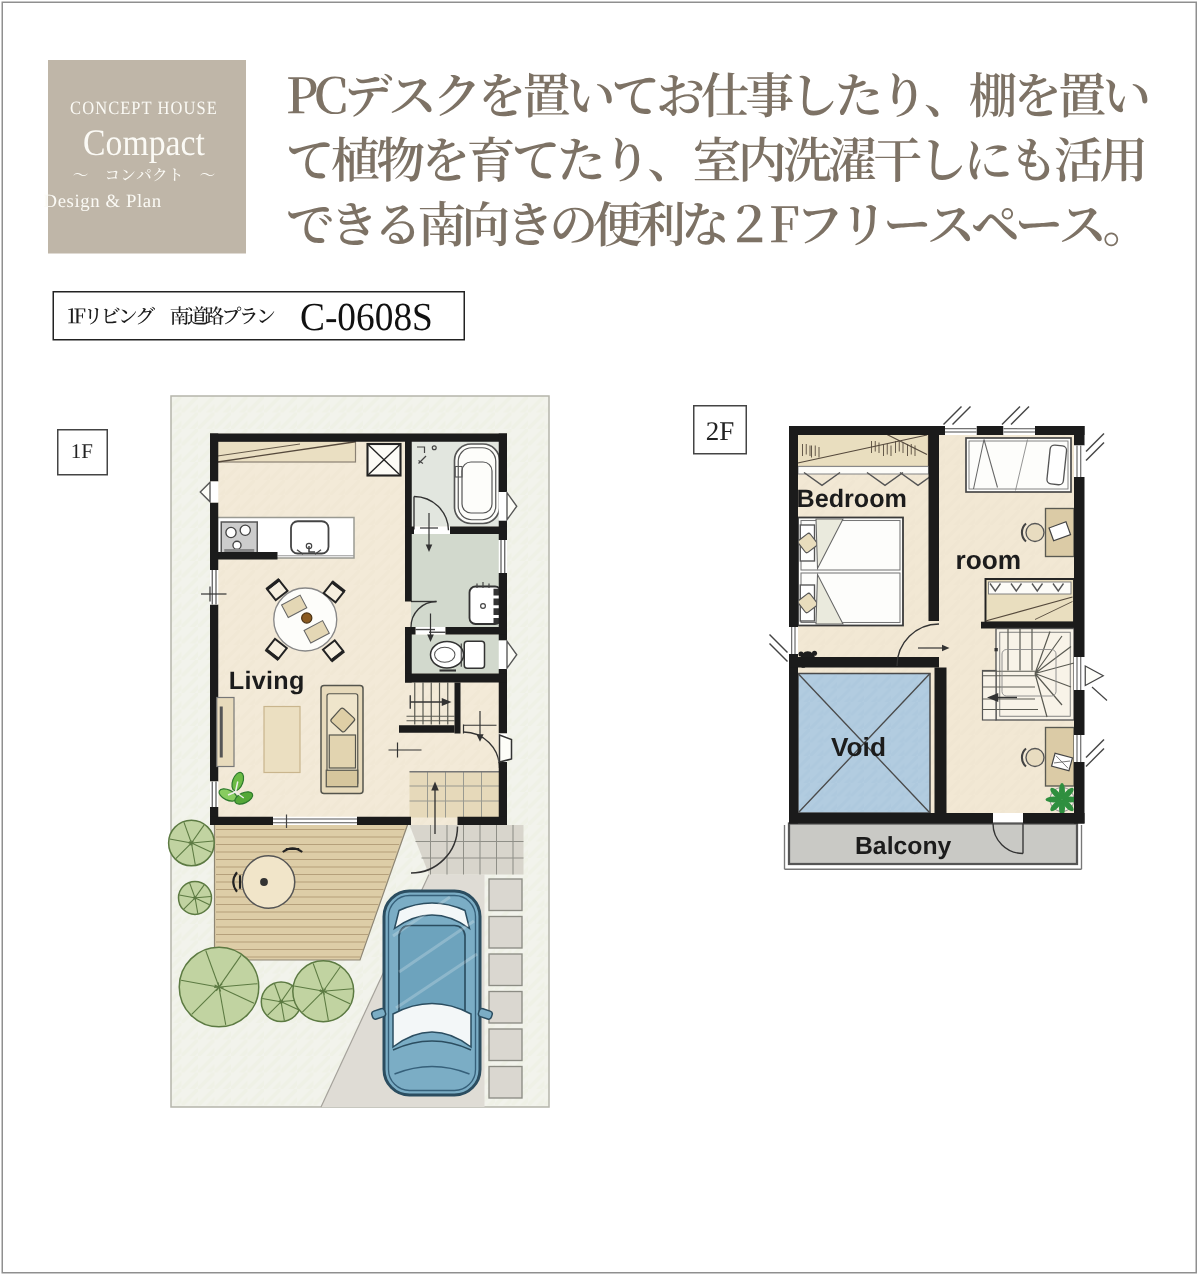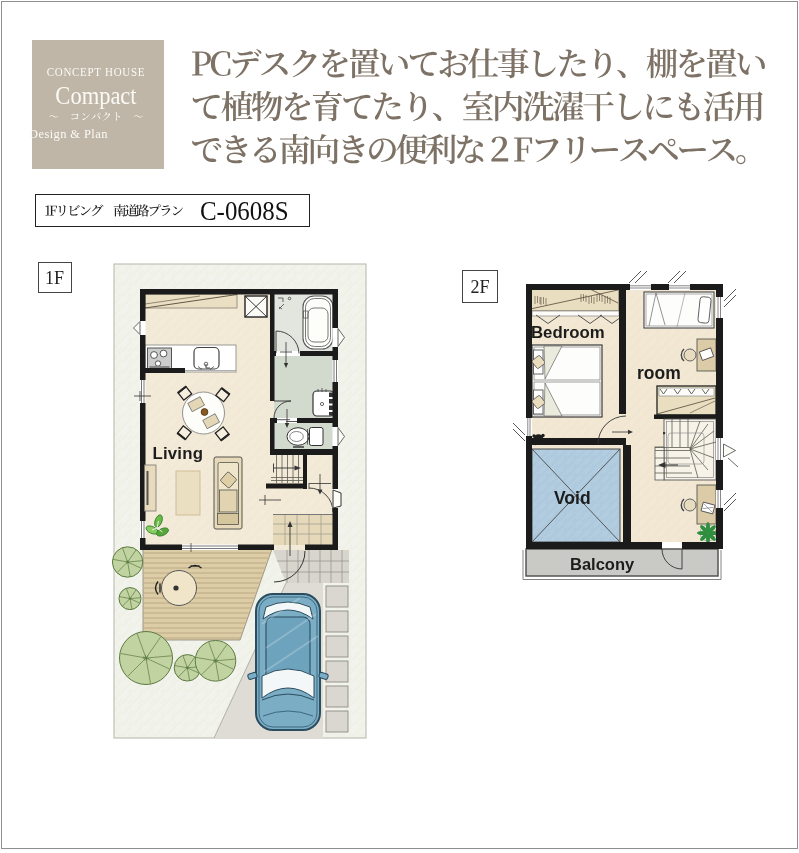--- a/index.html
+++ b/index.html
@@ -34,21 +34,21 @@
 </svg>
 
 <div class="abs" style="left:35px;top:194px;width:273px;height:31px;border:1px solid #222;"></div>
 
 <svg class="abs" style="left:35px;top:194px" width="275" height="32" viewBox="35 194 275 32">
     <path transform="translate(44.5,215.5)" fill="#1c1c1c" d="M0.93 0.00V-0.38L2.82 -0.60H3.99L5.74 -0.36V0.01ZM2.70 0.00Q2.74 -1.55 2.74 -3.10V-9.07L0.88 -8.77V-9.19L3.90 -9.95L4.10 -9.80L4.05 -7.67V-3.10Q4.05 -2.34 4.06 -1.56Q4.08 -0.77 4.09 0.00Z M5.07 0.00V-0.41L6.98 -0.58H7.39L9.37 -0.41V0.00ZM6.41 0.00Q6.44 -1.13 6.44 -2.26Q6.44 -3.40 6.44 -4.55V-5.25Q6.44 -6.40 6.44 -7.54Q6.44 -8.68 6.41 -9.80H7.87Q7.85 -8.69 7.84 -7.53Q7.84 -6.37 7.84 -5.12V-4.80Q7.84 -3.47 7.84 -2.30Q7.85 -1.14 7.87 0.00ZM7.14 -4.75V-5.21H10.43V-4.75ZM10.30 -3.32 10.12 -4.81V-5.17L10.30 -6.61H10.82V-3.32ZM5.07 -9.39V-9.80H7.14V-9.23H6.98ZM11.80 -7.34 11.29 -9.74 12.00 -9.32H7.14V-9.80H12.35L12.41 -7.34Z M15.57 0.52Q17.51 -0.52 18.49 -1.92Q19.48 -3.33 19.61 -5.37Q19.64 -5.80 19.66 -6.26Q19.68 -6.72 19.68 -7.16Q19.69 -7.60 19.68 -8.01Q19.67 -8.41 19.65 -8.73Q19.63 -8.93 19.59 -9.06Q19.54 -9.20 19.36 -9.30Q19.23 -9.37 19.02 -9.43Q18.80 -9.48 18.55 -9.52L18.54 -9.77Q18.77 -9.90 19.06 -10.01Q19.35 -10.12 19.55 -10.12Q19.75 -10.12 20.00 -10.03Q20.26 -9.94 20.50 -9.80Q20.74 -9.65 20.89 -9.50Q21.04 -9.35 21.04 -9.24Q21.04 -9.08 20.98 -8.98Q20.92 -8.87 20.86 -8.75Q20.80 -8.63 20.78 -8.41Q20.77 -8.12 20.75 -7.72Q20.73 -7.32 20.72 -6.89Q20.70 -6.46 20.68 -6.06Q20.67 -5.65 20.65 -5.35Q20.53 -2.99 19.30 -1.50Q18.06 -0.02 15.73 0.79ZM15.71 -2.86Q15.54 -2.86 15.40 -3.00Q15.25 -3.15 15.16 -3.39Q15.08 -3.64 15.08 -3.93Q15.08 -4.19 15.15 -4.61Q15.22 -5.03 15.23 -5.81Q15.24 -6.14 15.23 -6.62Q15.22 -7.11 15.21 -7.58Q15.19 -8.05 15.16 -8.30Q15.14 -8.53 15.09 -8.64Q15.05 -8.74 14.88 -8.81Q14.73 -8.89 14.55 -8.94Q14.38 -9.00 14.17 -9.05L14.16 -9.30Q14.37 -9.38 14.60 -9.43Q14.83 -9.49 15.02 -9.49Q15.21 -9.49 15.46 -9.40Q15.71 -9.31 15.94 -9.18Q16.17 -9.04 16.32 -8.88Q16.47 -8.72 16.47 -8.57Q16.47 -8.43 16.42 -8.31Q16.38 -8.19 16.32 -8.04Q16.26 -7.90 16.24 -7.63Q16.23 -7.46 16.22 -7.06Q16.22 -6.67 16.22 -6.16Q16.22 -5.65 16.22 -5.14Q16.22 -4.63 16.22 -4.23Q16.22 -3.82 16.22 -3.62Q16.22 -3.20 16.08 -3.03Q15.93 -2.86 15.71 -2.86Z M33.58 -7.46Q33.42 -7.47 33.30 -7.65Q33.18 -7.83 32.99 -8.08Q32.79 -8.35 32.51 -8.67Q32.23 -9.00 31.80 -9.34L31.97 -9.56Q32.49 -9.35 32.89 -9.13Q33.29 -8.90 33.55 -8.65Q33.79 -8.42 33.89 -8.24Q33.99 -8.05 33.98 -7.86Q33.98 -7.68 33.86 -7.56Q33.75 -7.45 33.58 -7.46ZM28.68 0.06Q27.72 0.06 27.14 -0.04Q26.56 -0.15 26.27 -0.40Q25.97 -0.65 25.87 -1.12Q25.77 -1.59 25.76 -2.31Q25.75 -2.67 25.76 -3.22Q25.77 -3.78 25.78 -4.44Q25.80 -5.09 25.81 -5.77Q25.83 -6.44 25.83 -7.03Q25.84 -7.62 25.84 -8.04Q25.84 -8.45 25.81 -8.60Q25.77 -8.86 25.51 -8.97Q25.26 -9.08 24.76 -9.17L24.75 -9.38Q24.99 -9.46 25.27 -9.55Q25.55 -9.64 25.79 -9.62Q26.03 -9.62 26.28 -9.52Q26.53 -9.42 26.75 -9.26Q26.97 -9.11 27.11 -8.95Q27.25 -8.79 27.25 -8.66Q27.25 -8.52 27.18 -8.42Q27.11 -8.33 27.03 -8.21Q26.96 -8.09 26.93 -7.88Q26.89 -7.57 26.85 -7.00Q26.80 -6.44 26.77 -5.76Q26.74 -5.08 26.72 -4.40Q26.69 -3.72 26.68 -3.17Q26.67 -2.62 26.67 -2.32Q26.68 -1.70 26.81 -1.40Q26.94 -1.11 27.34 -1.03Q27.73 -0.96 28.51 -0.96Q29.55 -0.96 30.25 -1.07Q30.94 -1.18 31.37 -1.29Q31.79 -1.40 31.99 -1.40Q32.54 -1.40 32.85 -1.27Q33.17 -1.14 33.17 -0.86Q33.17 -0.62 33.03 -0.49Q32.88 -0.36 32.66 -0.29Q32.37 -0.20 31.81 -0.12Q31.26 -0.04 30.47 0.01Q29.68 0.06 28.68 0.06ZM26.22 -4.50Q27.18 -4.84 28.12 -5.26Q29.05 -5.67 29.82 -6.11Q30.59 -6.54 31.04 -6.91Q31.22 -7.05 31.25 -7.16Q31.29 -7.27 31.22 -7.45Q31.17 -7.58 31.09 -7.71Q31.00 -7.84 30.92 -7.92L31.10 -8.09Q31.34 -8.05 31.52 -7.98Q31.70 -7.91 31.87 -7.79Q32.20 -7.57 32.44 -7.24Q32.68 -6.90 32.68 -6.68Q32.68 -6.46 32.43 -6.36Q32.19 -6.25 31.81 -6.06Q31.27 -5.80 30.44 -5.45Q29.61 -5.09 28.57 -4.72Q27.53 -4.35 26.34 -4.02ZM34.80 -8.55Q34.63 -8.56 34.50 -8.74Q34.37 -8.93 34.16 -9.18Q33.95 -9.43 33.70 -9.71Q33.44 -9.98 32.97 -10.33L33.13 -10.55Q33.65 -10.37 34.05 -10.18Q34.45 -9.98 34.70 -9.77Q34.97 -9.55 35.07 -9.35Q35.17 -9.15 35.16 -8.93Q35.16 -8.75 35.06 -8.65Q34.97 -8.55 34.80 -8.55Z M38.45 -0.24Q38.16 -0.24 37.81 -0.42Q37.46 -0.61 37.17 -0.88Q36.88 -1.14 36.74 -1.36Q36.63 -1.55 36.55 -1.84Q36.48 -2.13 36.46 -2.33L36.66 -2.46Q36.86 -2.26 37.06 -2.06Q37.27 -1.86 37.49 -1.73Q37.71 -1.60 37.93 -1.60Q38.22 -1.60 38.79 -1.87Q39.36 -2.14 40.10 -2.62Q40.85 -3.11 41.68 -3.73Q42.50 -4.36 43.32 -5.07Q44.13 -5.79 44.82 -6.53Q45.52 -7.27 45.99 -7.96L46.29 -7.77Q45.50 -6.33 44.42 -5.10Q43.34 -3.87 42.03 -2.81Q40.73 -1.74 39.24 -0.80Q39.09 -0.70 38.97 -0.57Q38.85 -0.44 38.73 -0.34Q38.62 -0.24 38.45 -0.24ZM39.71 -6.25Q39.50 -6.25 39.32 -6.39Q39.14 -6.52 38.88 -6.85Q38.64 -7.15 38.41 -7.40Q38.18 -7.65 37.93 -7.90Q37.68 -8.14 37.35 -8.40Q37.02 -8.66 36.56 -8.96L36.72 -9.23Q37.33 -9.09 37.95 -8.87Q38.58 -8.64 39.11 -8.34Q39.64 -8.03 39.96 -7.66Q40.29 -7.28 40.29 -6.86Q40.29 -6.59 40.13 -6.42Q39.97 -6.25 39.71 -6.25Z M57.30 -8.09Q57.15 -8.09 57.02 -8.26Q56.88 -8.43 56.68 -8.69Q56.48 -8.95 56.20 -9.27Q55.91 -9.58 55.46 -9.92L55.62 -10.13Q56.16 -9.95 56.56 -9.74Q56.97 -9.52 57.23 -9.27Q57.47 -9.05 57.57 -8.86Q57.67 -8.67 57.67 -8.47Q57.67 -8.31 57.57 -8.20Q57.47 -8.09 57.30 -8.09ZM47.32 0.56Q48.61 -0.11 49.81 -1.05Q51.01 -1.99 52.02 -3.07Q53.04 -4.15 53.80 -5.25Q54.56 -6.36 54.96 -7.37Q55.04 -7.59 54.83 -7.59Q54.73 -7.59 54.47 -7.56Q54.22 -7.52 53.90 -7.47Q53.58 -7.42 53.29 -7.36Q53.00 -7.31 52.83 -7.27Q52.62 -7.21 52.43 -7.16Q52.25 -7.10 52.09 -7.10Q51.93 -7.10 51.70 -7.26Q51.48 -7.43 51.23 -7.63L51.44 -8.00Q51.65 -7.98 51.80 -7.96Q51.95 -7.95 52.08 -7.95Q52.30 -7.95 52.67 -7.98Q53.05 -8.01 53.46 -8.06Q53.86 -8.11 54.19 -8.16Q54.52 -8.21 54.65 -8.23Q54.93 -8.30 55.07 -8.44Q55.21 -8.58 55.40 -8.58Q55.52 -8.58 55.75 -8.48Q55.97 -8.38 56.19 -8.23Q56.42 -8.07 56.57 -7.90Q56.73 -7.72 56.73 -7.57Q56.73 -7.42 56.61 -7.32Q56.48 -7.22 56.33 -7.11Q56.18 -6.99 56.07 -6.81Q55.14 -5.13 53.89 -3.69Q52.65 -2.24 51.07 -1.08Q49.48 0.07 47.51 0.85ZM47.20 -4.20Q47.83 -4.67 48.42 -5.26Q49.02 -5.84 49.53 -6.44Q50.03 -7.05 50.41 -7.61Q50.80 -8.17 51.01 -8.61Q51.22 -9.06 51.22 -9.29Q51.22 -9.47 50.99 -9.65Q50.76 -9.82 50.42 -9.98L50.48 -10.21Q50.67 -10.23 50.87 -10.23Q51.07 -10.24 51.33 -10.20Q51.64 -10.16 51.97 -10.01Q52.30 -9.87 52.53 -9.70Q52.75 -9.53 52.75 -9.39Q52.75 -9.20 52.64 -9.07Q52.52 -8.95 52.36 -8.69Q51.79 -7.72 51.03 -6.84Q50.27 -5.95 49.36 -5.21Q48.45 -4.46 47.40 -3.93ZM58.51 -9.02Q58.33 -9.02 58.20 -9.20Q58.07 -9.38 57.86 -9.64Q57.64 -9.89 57.38 -10.15Q57.11 -10.41 56.62 -10.76L56.77 -10.98Q57.31 -10.81 57.71 -10.62Q58.11 -10.43 58.36 -10.24Q58.63 -10.04 58.75 -9.83Q58.86 -9.62 58.86 -9.40Q58.86 -9.22 58.77 -9.12Q58.68 -9.02 58.51 -9.02Z M71.44 0.71Q71.44 0.77 71.31 0.86Q71.18 0.95 70.98 1.03Q70.77 1.10 70.54 1.10H70.36V-7.27V-7.79L71.54 -7.27H79.79V-6.88H71.44ZM79.09 -7.27 79.64 -7.90 80.89 -6.94Q80.83 -6.87 80.68 -6.80Q80.52 -6.72 80.32 -6.69V-0.33Q80.32 0.06 80.21 0.36Q80.10 0.66 79.75 0.85Q79.41 1.04 78.67 1.11Q78.65 0.85 78.58 0.65Q78.51 0.45 78.35 0.33Q78.18 0.20 77.90 0.11Q77.62 0.01 77.12 -0.06V-0.27Q77.12 -0.27 77.35 -0.25Q77.57 -0.23 77.89 -0.21Q78.21 -0.19 78.49 -0.17Q78.78 -0.16 78.91 -0.16Q79.09 -0.16 79.16 -0.23Q79.23 -0.30 79.23 -0.45V-7.27ZM79.97 -10.34Q79.97 -10.34 80.11 -10.23Q80.25 -10.12 80.47 -9.96Q80.69 -9.79 80.93 -9.59Q81.16 -9.40 81.37 -9.22Q81.32 -9.01 80.99 -9.01H69.35L69.23 -9.40H79.21ZM77.88 -6.24Q77.84 -6.14 77.71 -6.06Q77.59 -5.99 77.37 -6.00Q77.09 -5.62 76.69 -5.14Q76.28 -4.65 75.88 -4.26H75.61Q75.76 -4.60 75.91 -5.02Q76.07 -5.44 76.21 -5.88Q76.35 -6.32 76.45 -6.67ZM76.26 -11.16Q76.25 -11.03 76.13 -10.93Q76.02 -10.84 75.77 -10.80V-7.08H74.68V-11.32ZM72.99 -6.62Q73.63 -6.40 73.98 -6.12Q74.33 -5.84 74.46 -5.56Q74.60 -5.28 74.57 -5.04Q74.54 -4.80 74.40 -4.65Q74.25 -4.51 74.04 -4.50Q73.84 -4.50 73.61 -4.69Q73.58 -5.16 73.34 -5.67Q73.11 -6.19 72.84 -6.53ZM75.75 0.52Q75.74 0.56 75.51 0.68Q75.28 0.79 74.87 0.79H74.69V-4.41H75.75ZM77.57 -3.13Q77.57 -3.13 77.77 -2.98Q77.98 -2.82 78.25 -2.61Q78.53 -2.39 78.75 -2.18Q78.69 -1.97 78.39 -1.97H72.01L71.90 -2.36H76.95ZM77.48 -5.10Q77.48 -5.10 77.66 -4.96Q77.84 -4.82 78.09 -4.62Q78.35 -4.42 78.55 -4.23Q78.50 -4.02 78.20 -4.02H72.35L72.24 -4.41H76.89Z M84.18 -9.07H91.06L91.75 -9.95Q91.75 -9.95 91.88 -9.85Q92.00 -9.75 92.20 -9.59Q92.40 -9.43 92.61 -9.25Q92.83 -9.06 93.00 -8.89Q92.96 -8.68 92.65 -8.68H84.28ZM85.84 -11.27Q86.52 -11.08 86.90 -10.81Q87.28 -10.54 87.43 -10.25Q87.59 -9.96 87.56 -9.72Q87.53 -9.47 87.38 -9.31Q87.22 -9.16 87.00 -9.15Q86.78 -9.14 86.53 -9.34Q86.51 -9.81 86.25 -10.33Q86.00 -10.84 85.71 -11.19ZM90.40 -7.44H90.26L90.83 -8.05L92.01 -7.14Q91.94 -7.06 91.80 -6.99Q91.66 -6.91 91.46 -6.87V-1.29Q91.46 -1.24 91.31 -1.16Q91.16 -1.08 90.96 -1.02Q90.75 -0.95 90.57 -0.95H90.40ZM85.92 -5.71H90.87V-5.32H85.92ZM85.92 -3.96H90.87V-3.57H85.92ZM85.92 -2.13H90.87V-1.74H85.92ZM89.65 -11.30 91.29 -10.90Q91.21 -10.63 90.79 -10.64Q90.49 -10.24 90.02 -9.75Q89.56 -9.26 89.09 -8.87H88.86Q89.01 -9.21 89.15 -9.63Q89.30 -10.06 89.43 -10.50Q89.56 -10.94 89.65 -11.30ZM85.35 -7.44V-7.93L86.48 -7.44H90.87V-7.05H86.40V-1.23Q86.40 -1.17 86.28 -1.09Q86.15 -1.00 85.95 -0.94Q85.75 -0.87 85.52 -0.87H85.35ZM83.54 -1.45Q83.89 -1.07 84.27 -0.84Q84.65 -0.60 85.13 -0.48Q85.61 -0.36 86.26 -0.32Q86.91 -0.27 87.79 -0.27Q88.56 -0.27 89.47 -0.27Q90.37 -0.27 91.29 -0.29Q92.21 -0.30 93.02 -0.33V-0.15Q92.34 -0.00 92.25 0.76Q91.62 0.76 90.86 0.76Q90.10 0.76 89.30 0.76Q88.51 0.76 87.79 0.76Q86.87 0.76 86.19 0.68Q85.51 0.60 85.00 0.39Q84.50 0.18 84.10 -0.21Q83.71 -0.60 83.36 -1.22Q83.09 -0.89 82.73 -0.53Q82.37 -0.16 82.02 0.18Q81.67 0.51 81.39 0.75Q81.41 0.88 81.36 0.96Q81.32 1.03 81.22 1.08L80.53 -0.23Q80.91 -0.38 81.43 -0.63Q81.95 -0.87 82.51 -1.16Q83.07 -1.44 83.54 -1.69ZM83.54 -4.97V-1.50L82.53 -0.89V-5.12H80.64L80.56 -5.52H82.33L82.92 -6.29L84.20 -5.23Q84.14 -5.17 83.98 -5.09Q83.81 -5.01 83.54 -4.97ZM81.19 -10.84Q82.05 -10.59 82.57 -10.25Q83.09 -9.91 83.33 -9.55Q83.58 -9.20 83.60 -8.88Q83.63 -8.57 83.50 -8.36Q83.36 -8.15 83.12 -8.11Q82.88 -8.08 82.59 -8.28Q82.51 -8.70 82.26 -9.15Q82.01 -9.60 81.69 -10.02Q81.37 -10.44 81.05 -10.73ZM87.58 -9.07H88.98Q88.84 -8.80 88.65 -8.45Q88.45 -8.10 88.24 -7.76Q88.03 -7.42 87.84 -7.17H87.37Q87.42 -7.45 87.46 -7.80Q87.50 -8.15 87.54 -8.49Q87.57 -8.83 87.58 -9.07Z M98.28 -0.25H102.62V0.14H98.28ZM99.15 -9.66H102.37V-9.27H98.98ZM101.91 -9.66H101.76L102.42 -10.27L103.48 -9.30Q103.40 -9.21 103.28 -9.18Q103.15 -9.14 102.92 -9.12Q102.09 -7.23 100.48 -5.70Q98.88 -4.18 96.36 -3.31L96.23 -3.51Q97.65 -4.18 98.78 -5.13Q99.90 -6.07 100.69 -7.23Q101.49 -8.39 101.91 -9.66ZM98.89 -9.15Q99.38 -8.09 100.15 -7.22Q100.92 -6.35 102.04 -5.72Q103.15 -5.09 104.64 -4.72L104.60 -4.57Q104.28 -4.49 104.08 -4.26Q103.87 -4.04 103.80 -3.65Q102.41 -4.19 101.45 -4.96Q100.48 -5.73 99.83 -6.72Q99.18 -7.71 98.73 -8.89ZM97.88 -3.71V-4.19L99.06 -3.71H101.89L102.41 -4.31L103.51 -3.48Q103.44 -3.40 103.33 -3.34Q103.21 -3.28 103.00 -3.25V0.77Q103.00 0.81 102.76 0.93Q102.51 1.05 102.12 1.05H101.93V-3.32H98.90V0.79Q98.90 0.85 98.68 0.97Q98.45 1.08 98.06 1.08H97.88ZM99.32 -11.29 100.82 -10.79Q100.77 -10.67 100.65 -10.60Q100.52 -10.52 100.31 -10.53Q99.73 -9.15 98.90 -8.09Q98.07 -7.04 97.06 -6.38L96.89 -6.52Q97.64 -7.33 98.30 -8.59Q98.96 -9.86 99.32 -11.29ZM93.20 -10.33H96.43V-9.94H93.20ZM93.20 -7.10H96.43V-6.72H93.20ZM95.81 -10.33H95.67L96.19 -10.90L97.34 -10.03Q97.28 -9.96 97.13 -9.88Q96.98 -9.81 96.79 -9.77V-6.54Q96.78 -6.51 96.64 -6.44Q96.50 -6.37 96.31 -6.32Q96.12 -6.27 95.97 -6.27H95.81ZM94.38 -7.08H95.35V-0.75L94.38 -0.48ZM92.72 -5.33 93.98 -5.20Q93.96 -5.10 93.88 -5.02Q93.79 -4.94 93.60 -4.92V-0.56L92.72 -0.33ZM94.75 -4.60H95.77L96.37 -5.44Q96.37 -5.44 96.56 -5.27Q96.74 -5.11 97.00 -4.88Q97.26 -4.64 97.45 -4.42Q97.40 -4.21 97.10 -4.21H94.75ZM91.90 -0.43Q92.37 -0.51 93.23 -0.70Q94.09 -0.89 95.19 -1.15Q96.29 -1.42 97.46 -1.71L97.51 -1.53Q96.68 -1.14 95.50 -0.62Q94.31 -0.10 92.72 0.53Q92.64 0.79 92.41 0.85ZM92.71 -10.33V-10.80L93.84 -10.33H93.68V-6.39Q93.68 -6.34 93.46 -6.21Q93.24 -6.08 92.86 -6.08H92.71Z M105.40 0.33Q106.83 -0.38 108.00 -1.29Q109.17 -2.20 110.08 -3.23Q110.98 -4.27 111.59 -5.39Q112.20 -6.51 112.49 -7.66Q112.53 -7.80 112.48 -7.83Q112.43 -7.87 112.34 -7.87Q112.17 -7.87 111.79 -7.82Q111.42 -7.78 110.91 -7.71Q110.41 -7.64 109.87 -7.56Q109.33 -7.48 108.82 -7.40Q108.31 -7.31 107.92 -7.24Q107.52 -7.16 107.34 -7.12Q107.07 -7.07 106.85 -6.93Q106.62 -6.79 106.41 -6.79Q106.18 -6.79 105.92 -6.98Q105.65 -7.18 105.44 -7.43Q105.23 -7.69 105.16 -7.88Q105.10 -8.06 105.08 -8.24Q105.05 -8.42 105.04 -8.69L105.28 -8.79Q105.48 -8.53 105.72 -8.29Q105.97 -8.05 106.33 -8.05Q106.54 -8.05 106.98 -8.08Q107.41 -8.11 107.98 -8.16Q108.56 -8.21 109.16 -8.28Q109.76 -8.35 110.31 -8.41Q110.87 -8.47 111.27 -8.53Q111.68 -8.59 111.84 -8.62Q112.05 -8.66 112.16 -8.73Q112.27 -8.80 112.36 -8.86Q112.45 -8.91 112.58 -8.91Q112.76 -8.91 113.02 -8.77Q113.29 -8.63 113.54 -8.41Q113.80 -8.19 113.98 -7.97Q114.15 -7.75 114.15 -7.60Q114.15 -7.44 114.04 -7.31Q113.93 -7.19 113.78 -7.05Q113.64 -6.91 113.54 -6.69Q112.81 -5.03 111.73 -3.64Q110.65 -2.26 109.14 -1.19Q107.63 -0.11 105.59 0.63ZM114.92 -8.28Q114.32 -8.28 113.90 -8.70Q113.48 -9.12 113.48 -9.72Q113.48 -10.31 113.90 -10.73Q114.32 -11.15 114.92 -11.15Q115.51 -11.15 115.93 -10.73Q116.35 -10.31 116.35 -9.72Q116.35 -9.12 115.93 -8.70Q115.51 -8.28 114.92 -8.28ZM114.92 -8.75Q115.31 -8.75 115.59 -9.04Q115.87 -9.32 115.87 -9.72Q115.87 -10.11 115.59 -10.39Q115.31 -10.67 114.92 -10.67Q114.52 -10.67 114.23 -10.39Q113.95 -10.11 113.95 -9.72Q113.95 -9.32 114.23 -9.04Q114.52 -8.75 114.92 -8.75Z M117.89 0.36Q119.05 -0.23 120.01 -0.96Q120.98 -1.70 121.75 -2.54Q122.53 -3.37 123.11 -4.28Q123.68 -5.19 124.05 -6.12Q124.14 -6.36 123.89 -6.33Q123.59 -6.31 123.11 -6.24Q122.63 -6.18 122.06 -6.09Q121.48 -6.00 120.92 -5.91Q120.36 -5.82 119.88 -5.73Q119.41 -5.64 119.14 -5.58Q118.84 -5.51 118.65 -5.38Q118.45 -5.24 118.24 -5.24Q118.05 -5.24 117.80 -5.41Q117.56 -5.59 117.37 -5.81Q117.17 -6.04 117.09 -6.22Q117.03 -6.41 116.99 -6.60Q116.95 -6.79 116.93 -7.00L117.17 -7.12Q117.41 -6.80 117.62 -6.61Q117.83 -6.41 118.14 -6.41Q118.38 -6.41 118.92 -6.46Q119.46 -6.51 120.15 -6.59Q120.83 -6.67 121.53 -6.75Q122.22 -6.84 122.79 -6.92Q123.37 -7.00 123.65 -7.04Q123.97 -7.08 124.11 -7.21Q124.26 -7.33 124.45 -7.33Q124.62 -7.33 124.85 -7.21Q125.08 -7.09 125.30 -6.91Q125.51 -6.72 125.66 -6.53Q125.80 -6.34 125.80 -6.19Q125.80 -6.05 125.66 -5.93Q125.52 -5.80 125.34 -5.67Q125.17 -5.54 125.06 -5.34Q124.40 -4.07 123.46 -2.94Q122.52 -1.80 121.20 -0.89Q119.88 0.03 118.07 0.67ZM119.80 -8.52Q119.26 -8.52 118.92 -8.82Q118.57 -9.13 118.23 -9.72L118.41 -9.88Q118.81 -9.60 119.12 -9.49Q119.43 -9.38 119.76 -9.38Q120.42 -9.38 120.96 -9.49Q121.50 -9.60 121.98 -9.71Q122.37 -9.81 122.58 -9.89Q122.79 -9.97 122.92 -10.03Q123.05 -10.09 123.18 -10.09Q123.68 -10.09 124.01 -9.94Q124.34 -9.79 124.34 -9.50Q124.34 -9.34 124.21 -9.23Q124.08 -9.13 123.76 -9.06Q123.37 -8.98 122.88 -8.89Q122.39 -8.80 121.85 -8.71Q121.31 -8.63 120.78 -8.57Q120.25 -8.52 119.80 -8.52Z M130.52 -0.24Q130.23 -0.24 129.88 -0.42Q129.53 -0.61 129.24 -0.88Q128.95 -1.14 128.81 -1.36Q128.70 -1.55 128.63 -1.84Q128.55 -2.13 128.54 -2.33L128.73 -2.46Q128.93 -2.26 129.13 -2.06Q129.34 -1.86 129.56 -1.73Q129.78 -1.60 130.00 -1.60Q130.29 -1.60 130.86 -1.87Q131.43 -2.14 132.17 -2.62Q132.92 -3.11 133.75 -3.73Q134.57 -4.36 135.39 -5.07Q136.20 -5.79 136.90 -6.53Q137.59 -7.27 138.07 -7.96L138.36 -7.77Q137.57 -6.33 136.49 -5.10Q135.41 -3.87 134.10 -2.81Q132.80 -1.74 131.31 -0.80Q131.16 -0.70 131.04 -0.57Q130.92 -0.44 130.80 -0.34Q130.69 -0.24 130.52 -0.24ZM131.78 -6.25Q131.57 -6.25 131.39 -6.39Q131.21 -6.52 130.95 -6.85Q130.71 -7.15 130.48 -7.40Q130.26 -7.65 130.00 -7.90Q129.75 -8.14 129.42 -8.40Q129.09 -8.66 128.63 -8.96L128.79 -9.23Q129.40 -9.09 130.03 -8.87Q130.65 -8.64 131.18 -8.34Q131.71 -8.03 132.03 -7.66Q132.36 -7.28 132.36 -6.86Q132.36 -6.59 132.20 -6.42Q132.04 -6.25 131.78 -6.25Z"></path>
   </svg>
 
 <div class="abs" style="left:200px;top:195.5px;font-family:'Liberation Serif',serif;font-size:26.5px;letter-spacing:0;color:#111;transform:scaleX(0.94);transform-origin:0 0;">C-0608S</div>
 
-<div class="abs" style="left:37.5px;top:262px;width:32px;height:29px;border:1.2px solid #444;text-align:center;font-family:'Liberation Serif',serif;font-size:18px;color:#222;line-height:30px;">1F</div>
+<div class="abs" style="left:37.5px;top:286px;width:32px;height:29px;border:1.2px solid #444;text-align:center;font-family:'Liberation Serif',serif;font-size:14px;color:#222;line-height:30px;">1F</div>
 
 <div class="abs" style="left:462px;top:269.5px;width:34px;height:31px;border:1.2px solid #444;text-align:center;font-family:'Liberation Serif',serif;font-size:18px;color:#222;line-height:32px;">2F</div>
 
 <svg style="position:absolute;left:104px;top:258px" width="272" height="486" viewBox="104 258 272 486">
 <defs>
 <pattern id="hsite" width="11" height="11" patternUnits="userSpaceOnUse">
  <rect width="11" height="11" fill="#f2f3ec"></rect>
  <path d="M-3,14 L14,-3 M2,16 L16,2" stroke="#eff1e6" stroke-width="2.4" fill="none"></path>
 </pattern>
 <pattern id="hfloor" width="10" height="10" patternUnits="userSpaceOnUse">

